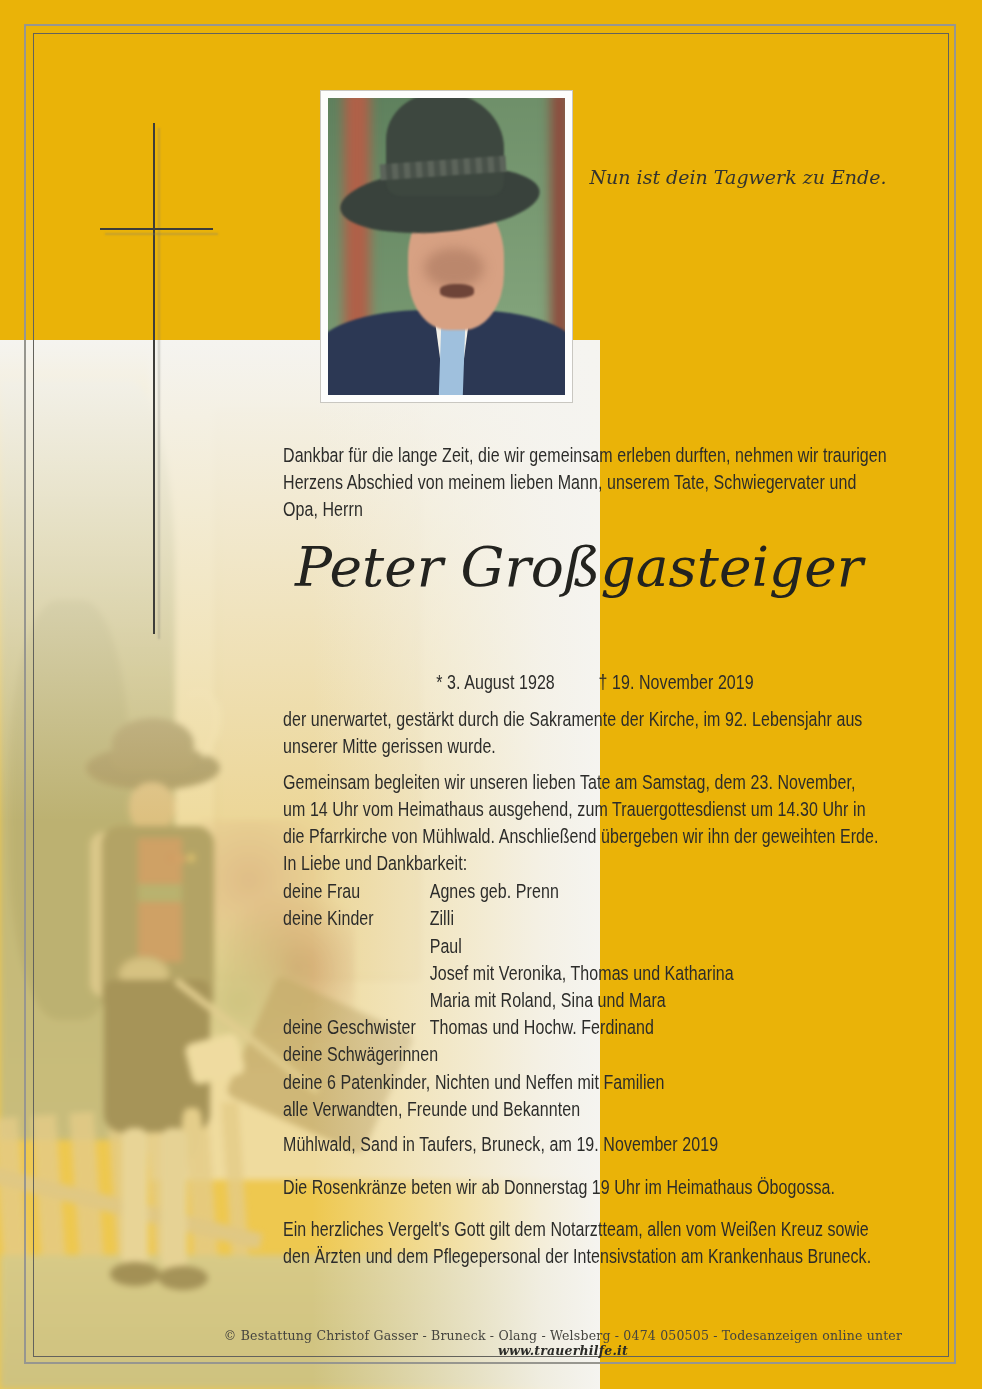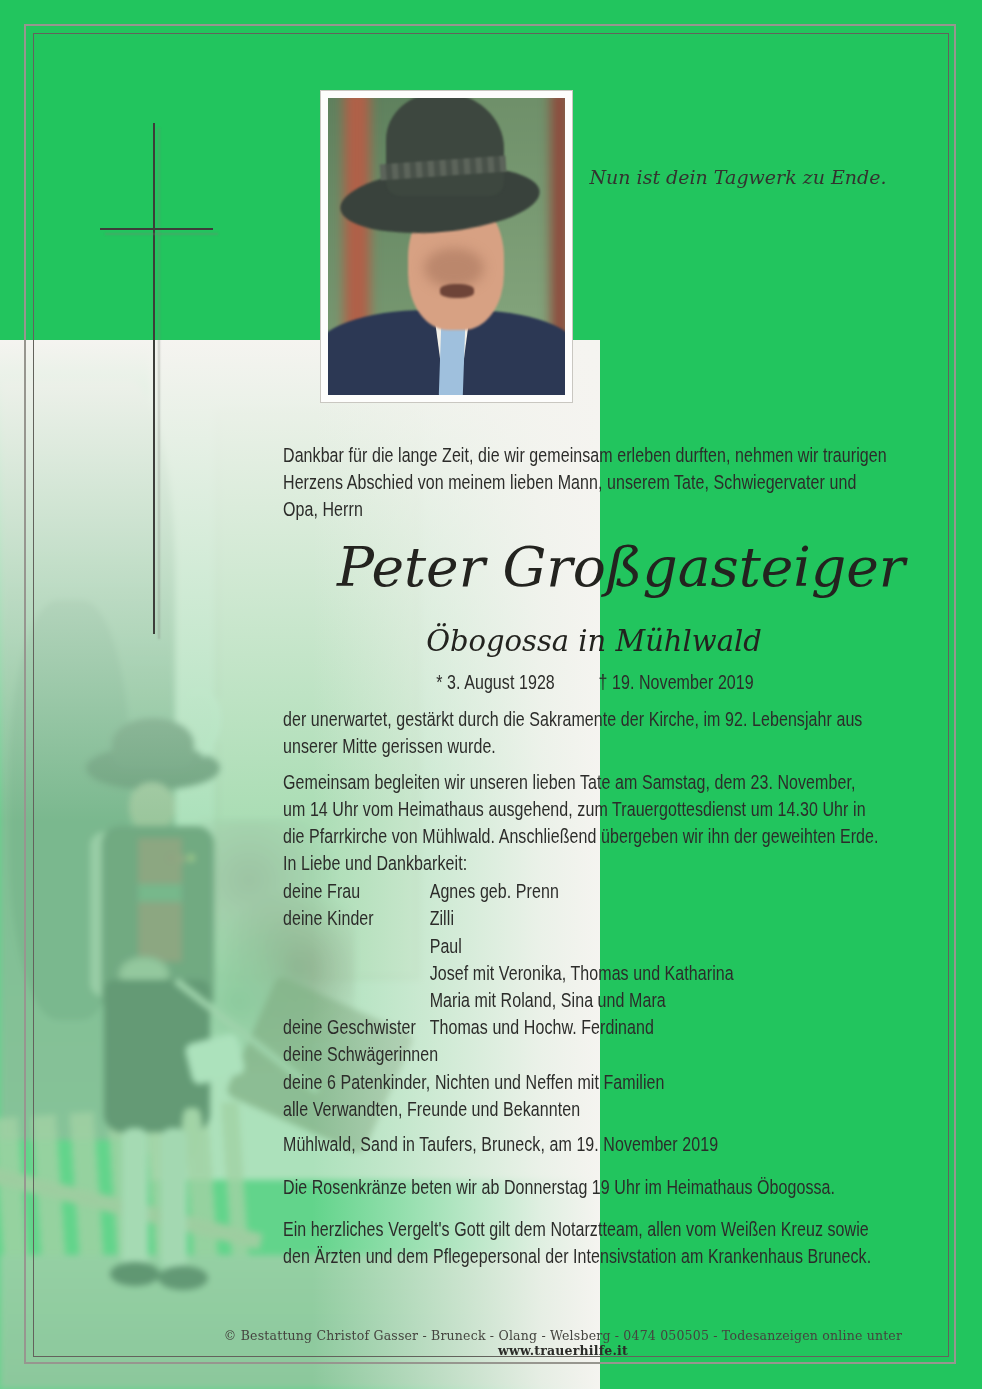--- a/index.html
+++ b/index.html
@@ -1,19 +1,19 @@
 <!DOCTYPE html>
 <html lang="de"><head>
 <meta charset="utf-8">
 <style>
   html,body{margin:0;padding:0;background:#e8e7e4;}
   .page{
     position:relative;
     width:982px;height:1389px;
-    background:#22c55e;
+    background:#eab308;
     overflow:hidden;
     font-family:"Liberation Sans",sans-serif;
     color:#2e2e2c;
   }
 
   
   .bg-photo{position:absolute;left:0;top:340px;width:600px;height:1049px;overflow:hidden;z-index:0;}
   .bg-art{position:absolute;inset:0;filter:blur(3px) saturate(.65);opacity:.52;}
   .bg-art div{position:absolute;}
   .wall{left:150px;top:0;width:450px;height:840px;background:#efe8dc;}
@@ -81,30 +81,30 @@
   .p-jacket{left:-12px;top:212px;width:262px;height:95px;background:#2c3854;border-radius:42% 42% 0 0;filter:blur(1px);}
   .p-shirt{left:96px;top:216px;width:56px;height:84px;background:#f1efe8;clip-path:polygon(18% 0,82% 0,62% 100%,38% 100%);}
   .p-tie{left:112px;top:226px;width:24px;height:74px;background:#9fc0dd;border-radius:4px;transform:rotate(2deg);}
 
   
   .script{font-family:"DejaVu Serif",serif;font-style:italic;color:#23231f;}
   .poem{position:absolute;left:588px;top:162px;width:300px;text-align:center;font-size:19px;line-height:30px;color:#33332f;z-index:3;}
   .condensed{transform:scaleX(.78);transform-origin:0 0;width:800px;font-size:20.5px;font-weight:300;line-height:27.2px;letter-spacing:.1px;color:#2c2c2a;}
   .blk{position:absolute;left:283px;z-index:3;}
   .line{white-space:nowrap;}
-  .name{position:absolute;left:283px;top:536px;width:622px;text-align:right;font-size:55px;line-height:1.15;z-index:3;}
+  .name{position:absolute;left:295px;top:536px;width:622px;text-align:left;font-size:55px;line-height:1.15;z-index:3;}
   .origin{position:absolute;left:283px;top:624px;width:622px;text-align:center;font-size:29px;z-index:3;}
   .dates{display:flex;justify-content:center;gap:56px;}
   .fam-heading{margin-bottom:1px;}
   .fam-row{display:flex;}
   .fam-label{width:188px;flex:none;}
   .fam-label.wide{width:auto;}
   .footer{position:absolute;left:180px;right:36px;top:1328px;text-align:center;
     font-family:"DejaVu Serif",serif;font-size:12.5px;color:#45443f;letter-spacing:.2px;z-index:3;}
-  .footer b{color:#2b2b28;}
+  .footer b{color:#2b2b28;font-style:italic;}
 </style>
 </head>
 <body>
 
 <div class="page">
 
   <div class="bg-photo">
     <div class="bg-art">
       <div class="wall"></div>
         <div class="wall-door"></div>
@@ -169,21 +169,20 @@
     <div class="line">Nun ist dein Tagwerk zu Ende.</div>
   </div>
 
   <div class="blk condensed" style="top:441px">
     <div class="line">Dankbar für die lange Zeit, die wir gemeinsam erleben durften, nehmen wir traurigen</div>
     <div class="line">Herzens Abschied von meinem lieben Mann, unserem Tate, Schwiegervater und</div>
     <div class="line">Opa, Herrn</div>
   </div>
 
   <div class="name script">Peter Großgasteiger</div>
-  <div class="origin script">Öbogossa in Mühlwald</div>
   <div class="blk condensed" style="top:668px">
     <div class="dates">
       <span>* 3. August 1928</span>
       <span>† 19. November 2019</span>
     </div>
   </div>
 
   <div class="blk condensed" style="top:705px">
     <div class="line">der unerwartet, gestärkt durch die Sakramente der Kirche, im 92. Lebensjahr aus</div>
     <div class="line">unserer Mitte gerissen wurde.</div>

